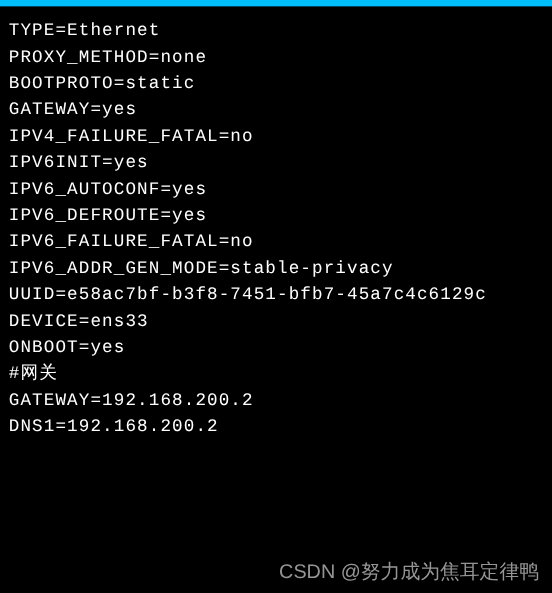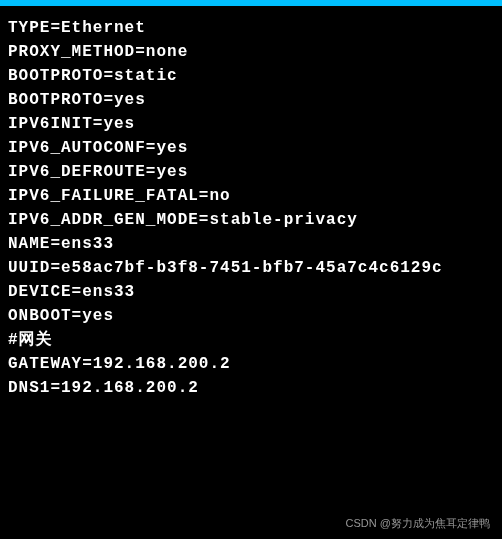--- a/index.html
+++ b/index.html
@@ -23,50 +23,50 @@
       background: #00bfff;
     }
     .terminal-content {
       background: #000000;
       padding: 10px 8px 0 8px;
       line-height: 1.5;
       letter-spacing: 1px;
     }
     .line {
       white-space: pre;
-      font-weight: bold;
+      font-weight: normal;
     }
     .watermark {
       position: absolute;
       bottom: 8px;
       right: 12px;
       color: #b0b0b0;
       font-family: "Microsoft YaHei", sans-serif;
-      font-size: 11px;
+      font-size: 18px;
       letter-spacing: 0;
       opacity: 0.85;
     }
   </style>
 </head>
 <body>
 
 <div class="title-bar"></div>
 
 <div class="terminal-content">
   <div id="lines-container">
       <div class="line">TYPE=Ethernet</div>
       <div class="line">PROXY_METHOD=none</div>
       <div class="line">BOOTPROTO=static</div>
-      <div class="line">BOOTPROTO=yes</div>
+      <div class="line">GATEWAY=yes</div>
+      <div class="line">IPV4_FAILURE_FATAL=no</div>
       <div class="line">IPV6INIT=yes</div>
       <div class="line">IPV6_AUTOCONF=yes</div>
       <div class="line">IPV6_DEFROUTE=yes</div>
       <div class="line">IPV6_FAILURE_FATAL=no</div>
       <div class="line">IPV6_ADDR_GEN_MODE=stable-privacy</div>
-      <div class="line">NAME=ens33</div>
       <div class="line">UUID=e58ac7bf-b3f8-7451-bfb7-45a7c4c6129c</div>
       <div class="line">DEVICE=ens33</div>
       <div class="line">ONBOOT=yes</div>
       <div class="line">#网关</div>
       <div class="line">GATEWAY=192.168.200.2</div>
       <div class="line">DNS1=192.168.200.2</div>
     </div>
 
 </div>
 

